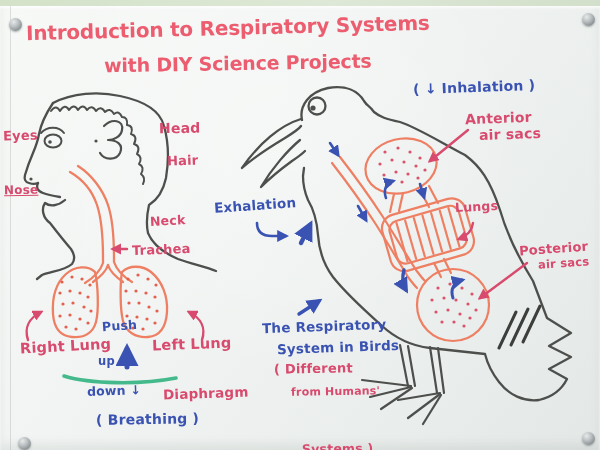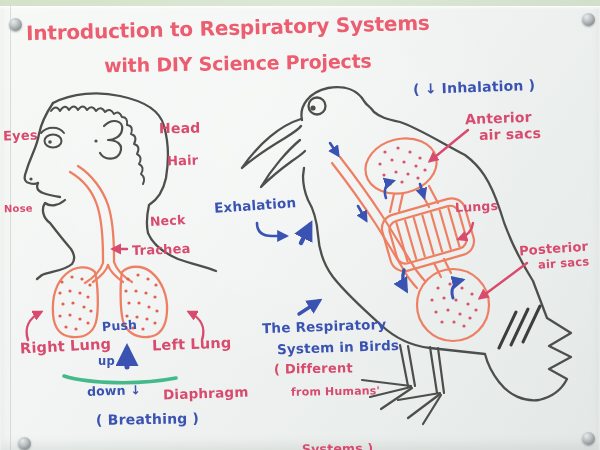--- a/index.html
+++ b/index.html
@@ -252,21 +252,21 @@
   <div class="screw" style="left:582px;top:13px;"></div>
   <div class="screw" style="left:18px;top:437px;"></div>
   <div class="screw" style="left:582px;top:432px;"></div>
 
   <div class="lbl title" style="left:26px;top:18px;font-size:20px;transform:rotate(-1.5deg);">Introduction to Respiratory Systems</div>
   <div class="lbl title" style="left:104px;top:54px;font-size:19px;transform:rotate(-1deg);">with DIY Science Projects</div>
 
   <div class="lbl pink" style="left:3px;top:129px;font-size:13px;transform:rotate(-2deg);">Eyes</div>
   <div class="lbl pink" style="left:159px;top:112px;font-size:14px;transform:rotate(-1deg);margin-top:9px;">Head</div>
   <div class="lbl pink" style="left:167px;top:154px;font-size:13px;transform:rotate(-2deg);">Hair</div>
-  <div class="lbl pink" style="left:4px;top:204px;font-size:10px;transform:rotate(-1deg);">Nose</div>
+  <div class="lbl pink" style="left:4px;top:184px;font-size:12px;transform:rotate(-1deg);text-decoration:underline;">Nose</div>
   <div class="lbl pink" style="left:150px;top:215px;font-size:12.5px;transform:rotate(-3deg);">Neck</div>
   <div class="lbl pink" style="left:132px;top:243px;font-size:13px;transform:rotate(-2deg);">Trachea</div>
   <div class="lbl pink" style="left:20px;top:339px;font-size:14.5px;transform:rotate(-3deg);">Right Lung</div>
   <div class="lbl pink" style="left:152px;top:337px;font-size:14.5px;transform:rotate(-2deg);">Left Lung</div>
   <div class="lbl blue" style="left:102px;top:320px;font-size:12.5px;transform:rotate(-4deg);">Push</div>
   <div class="lbl blue" style="left:98px;top:356px;font-size:11.5px;">up</div>
   <div class="lbl blue" style="left:87px;top:385px;font-size:12.5px;transform:rotate(-2deg);">down ↓</div>
   <div class="lbl pink" style="left:163px;top:387px;font-size:13.5px;transform:rotate(-2deg);">Diaphragm</div>
   <div class="lbl blue" style="left:96px;top:412px;font-size:14px;transform:rotate(-1deg);">( Breathing )</div>
 

